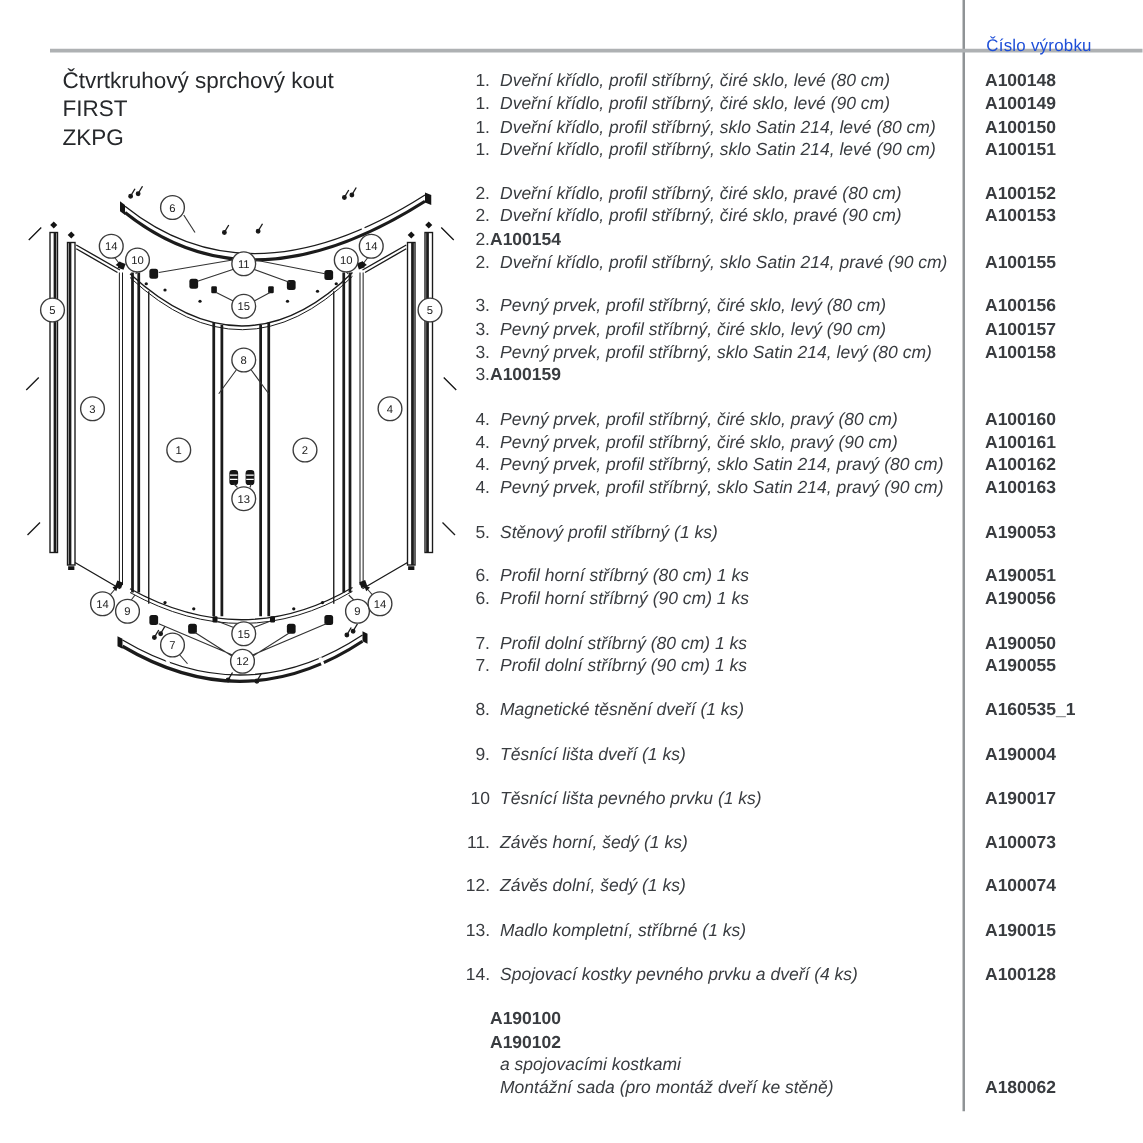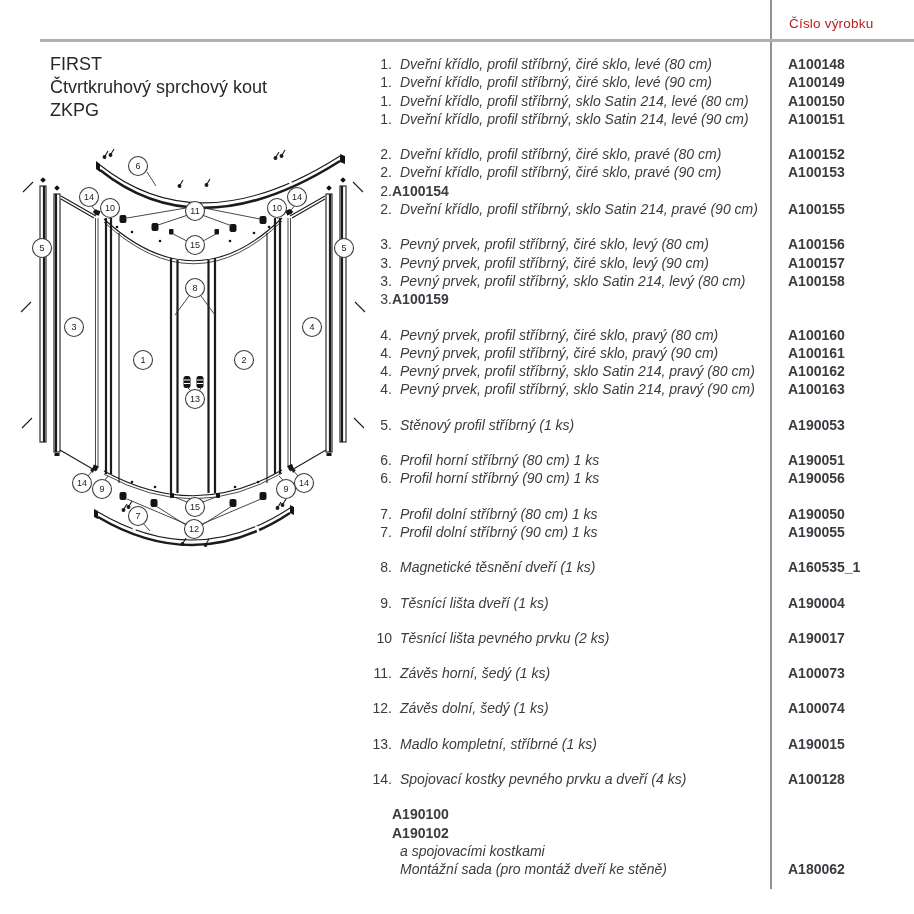--- a/index.html
+++ b/index.html
@@ -1,20 +1,20 @@
 <!DOCTYPE html>
 <html><head>
 <meta charset="utf-8">
 <style>
   html,body{margin:0;padding:0;background:#fff;}
   body{width:914px;height:914px;position:relative;font-family:"Liberation Sans",sans-serif;overflow:hidden;}
   .page{position:absolute;inset:0;background:#ffffff;}
   .vline{position:absolute;left:770px;top:0;width:2px;height:889px;background:#8f9396;}
   .hline{position:absolute;left:40px;top:39px;width:874px;height:3px;background:#aeb1b3;}
-  .col-header{position:absolute;left:789px;top:16px;font-size:13.5px;color:#b91c1c;letter-spacing:.2px;text-align:right;}
+  .col-header{position:absolute;left:789px;top:29px;font-size:13.5px;color:#1d4ed8;letter-spacing:.2px;text-align:right;}
   .title{position:absolute;left:50px;top:53px;font-size:18px;color:#26282b;line-height:23px;}
   .diagram{position:absolute;left:20px;top:140px;width:346px;height:445px;}
   .parts{position:absolute;left:368px;top:55px;width:546px;font-size:14px;color:#393c40;}
   .group{margin-bottom:17px;}
   .row{display:grid;grid-template-columns:24px 396px auto;line-height:18.3px;}
   .num{text-align:right;}
   .desc{padding-left:8px;font-style:italic;}
   .code{white-space:nowrap;font-weight:bold;}
   
   .d-ln{stroke:#1b1b1b;stroke-width:1.1;fill:none;}
@@ -30,22 +30,22 @@
 </head>
 <body>
 
 <div class="page">
 
   <div class="vline"></div>
   <div class="hline"></div>
   <div class="col-header">Číslo výrobku</div>
 
   <div class="title">
+    <div>Čtvrtkruhový sprchový kout</div>
     <div>FIRST</div>
-    <div>Čtvrtkruhový sprchový kout</div>
     <div>ZKPG</div>
   </div>
 
   <svg class="diagram" viewBox="0 0 346 445" xmlns="http://www.w3.org/2000/svg">
 
     <path class="d-ln" d="M13 42 L3 52 M11 162 L1 172 M12 278 L2 288 M333 42 L343 52 M335 162 L345 172 M334 278 L344 288"></path>
 
     <g>
       <rect class="d-ln" x="20" y="46" width="6" height="256" fill="#fff"></rect>
       <line class="d-thk" x1="24" y1="46" x2="24" y2="302"></line>
@@ -414,21 +414,21 @@
       <div class="group">
         <div class="row">
           <span class="num">9.</span>
           <span class="desc">Těsnící lišta dveří (1 ks)</span>
           <span class="code">A190004</span>
         </div>
       </div>
       <div class="group">
         <div class="row">
           <span class="num">10</span>
-          <span class="desc">Těsnící lišta pevného prvku (2 ks)</span>
+          <span class="desc">Těsnící lišta pevného prvku (1 ks)</span>
           <span class="code">A190017</span>
         </div>
       </div>
       <div class="group">
         <div class="row">
           <span class="num">11.</span>
           <span class="desc">Závěs horní, šedý (1 ks)</span>
           <span class="code">A100073</span>
         </div>
       </div>

